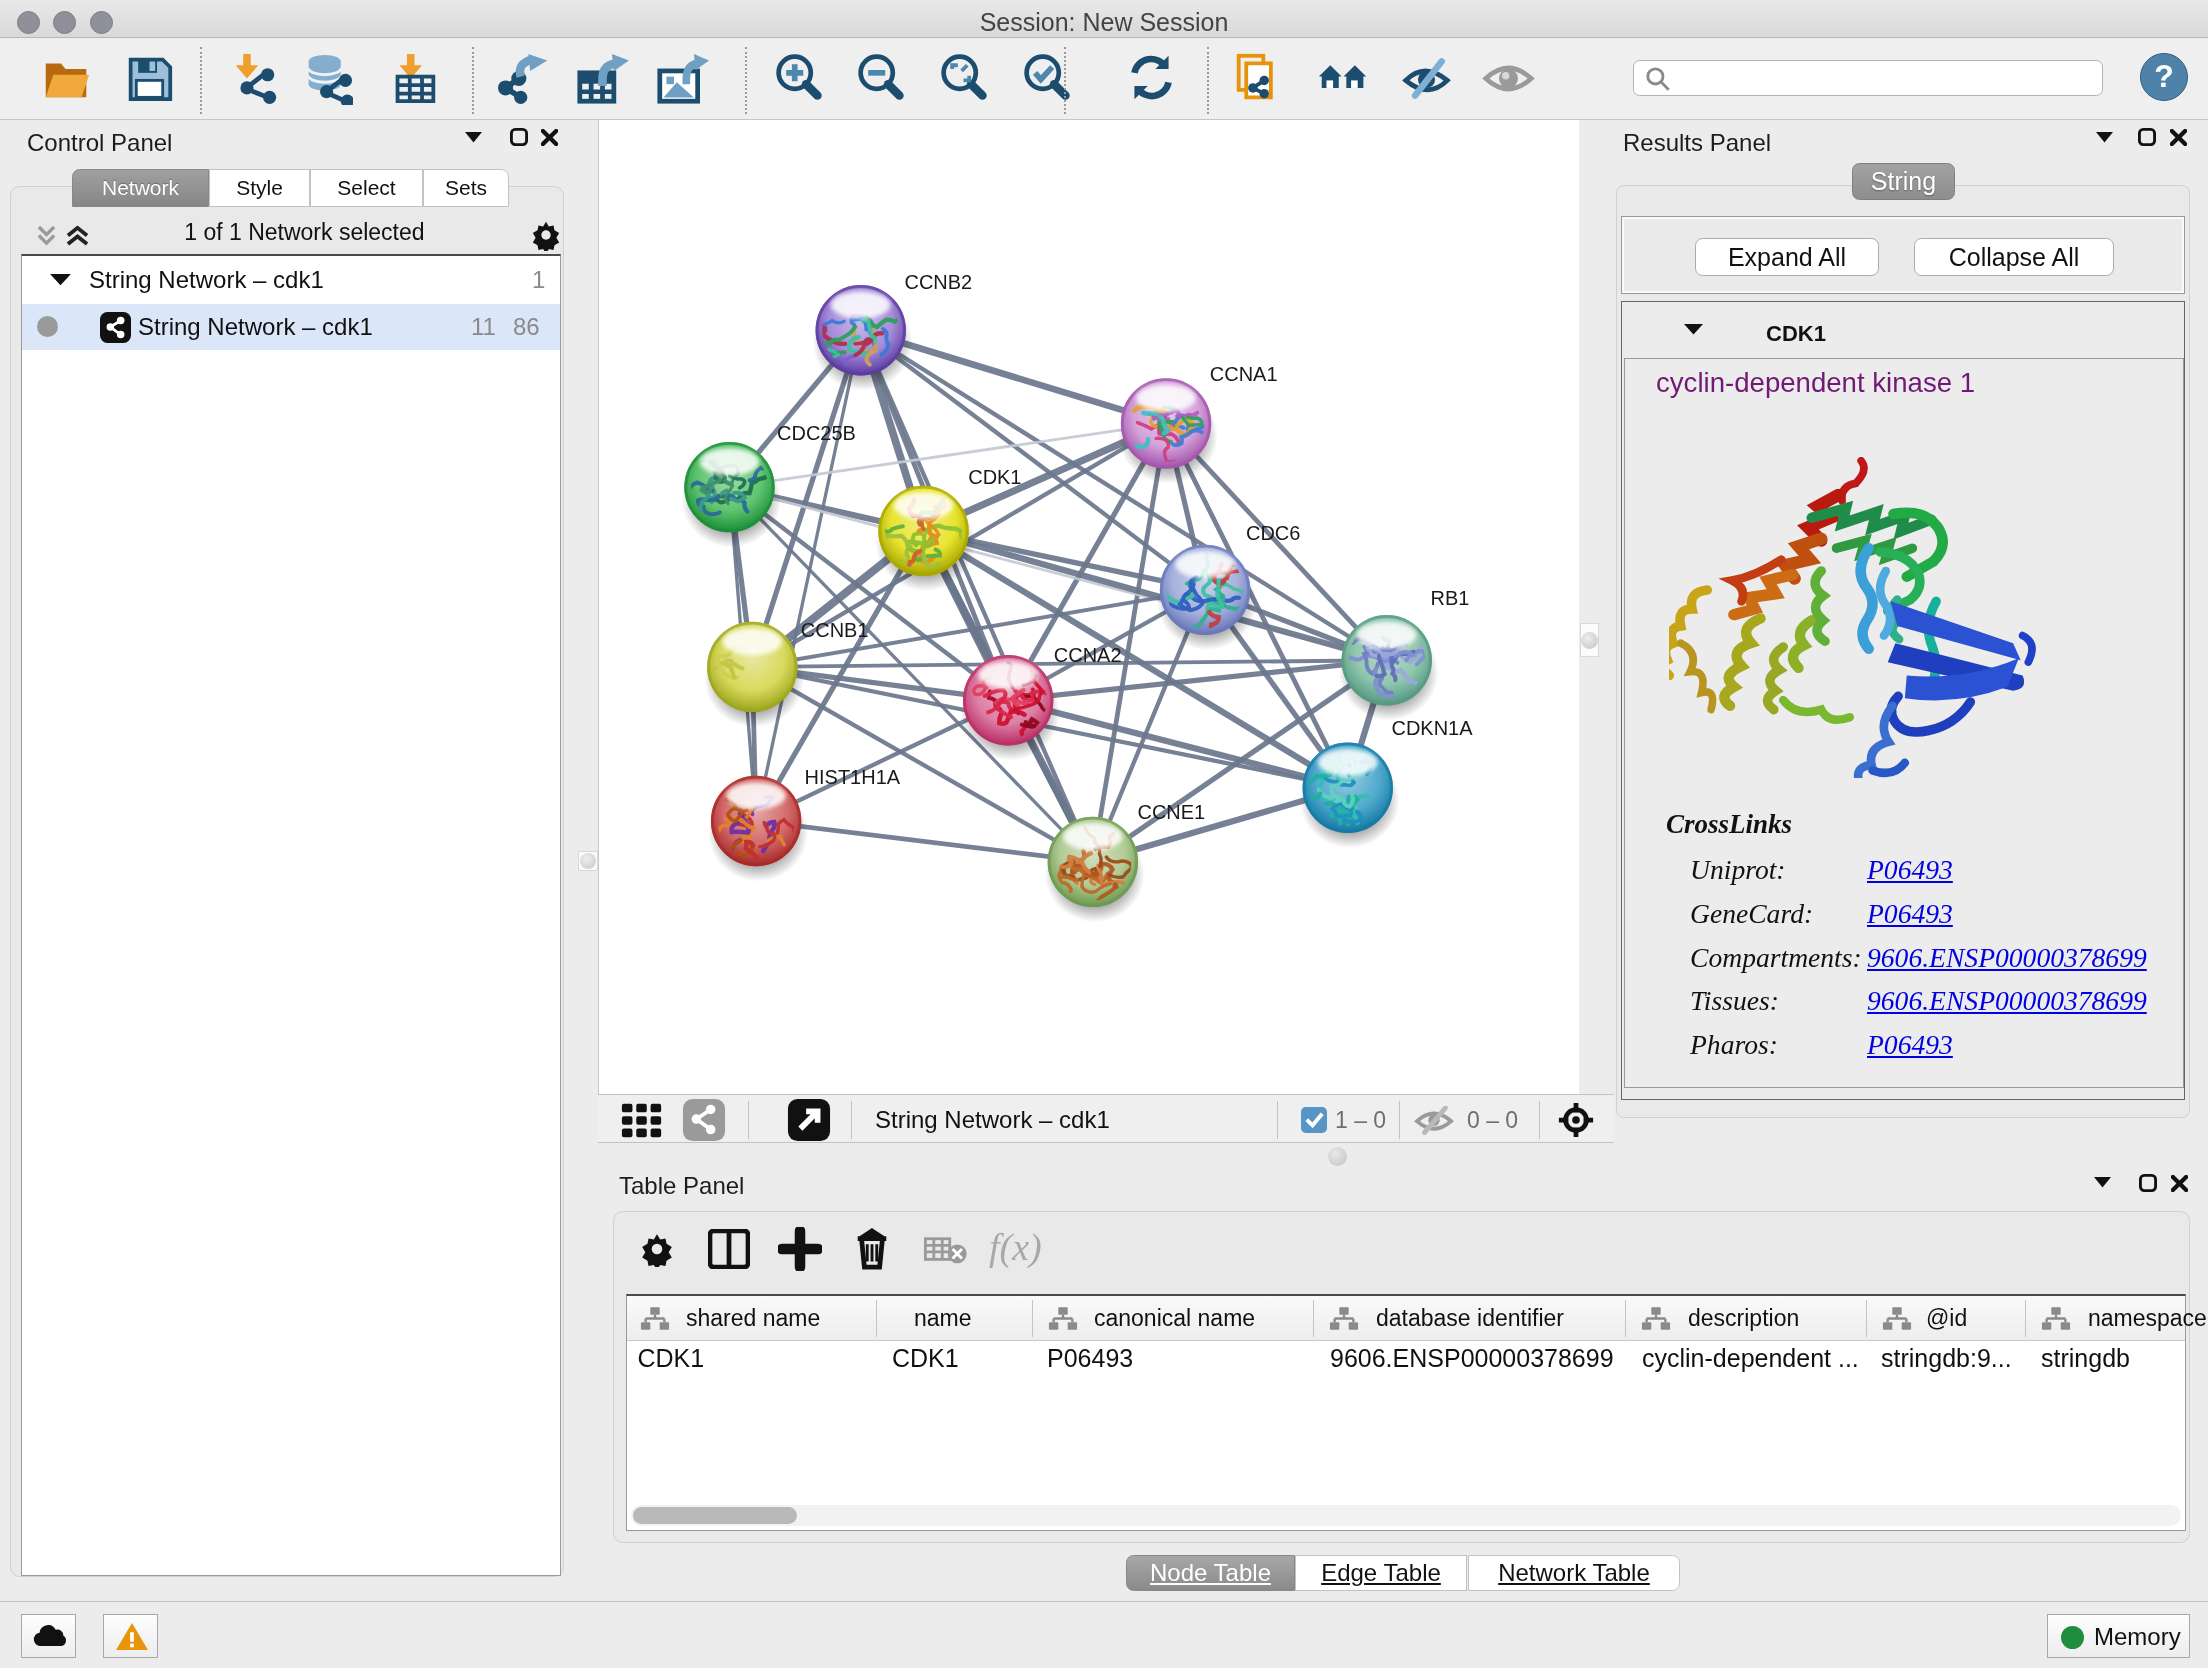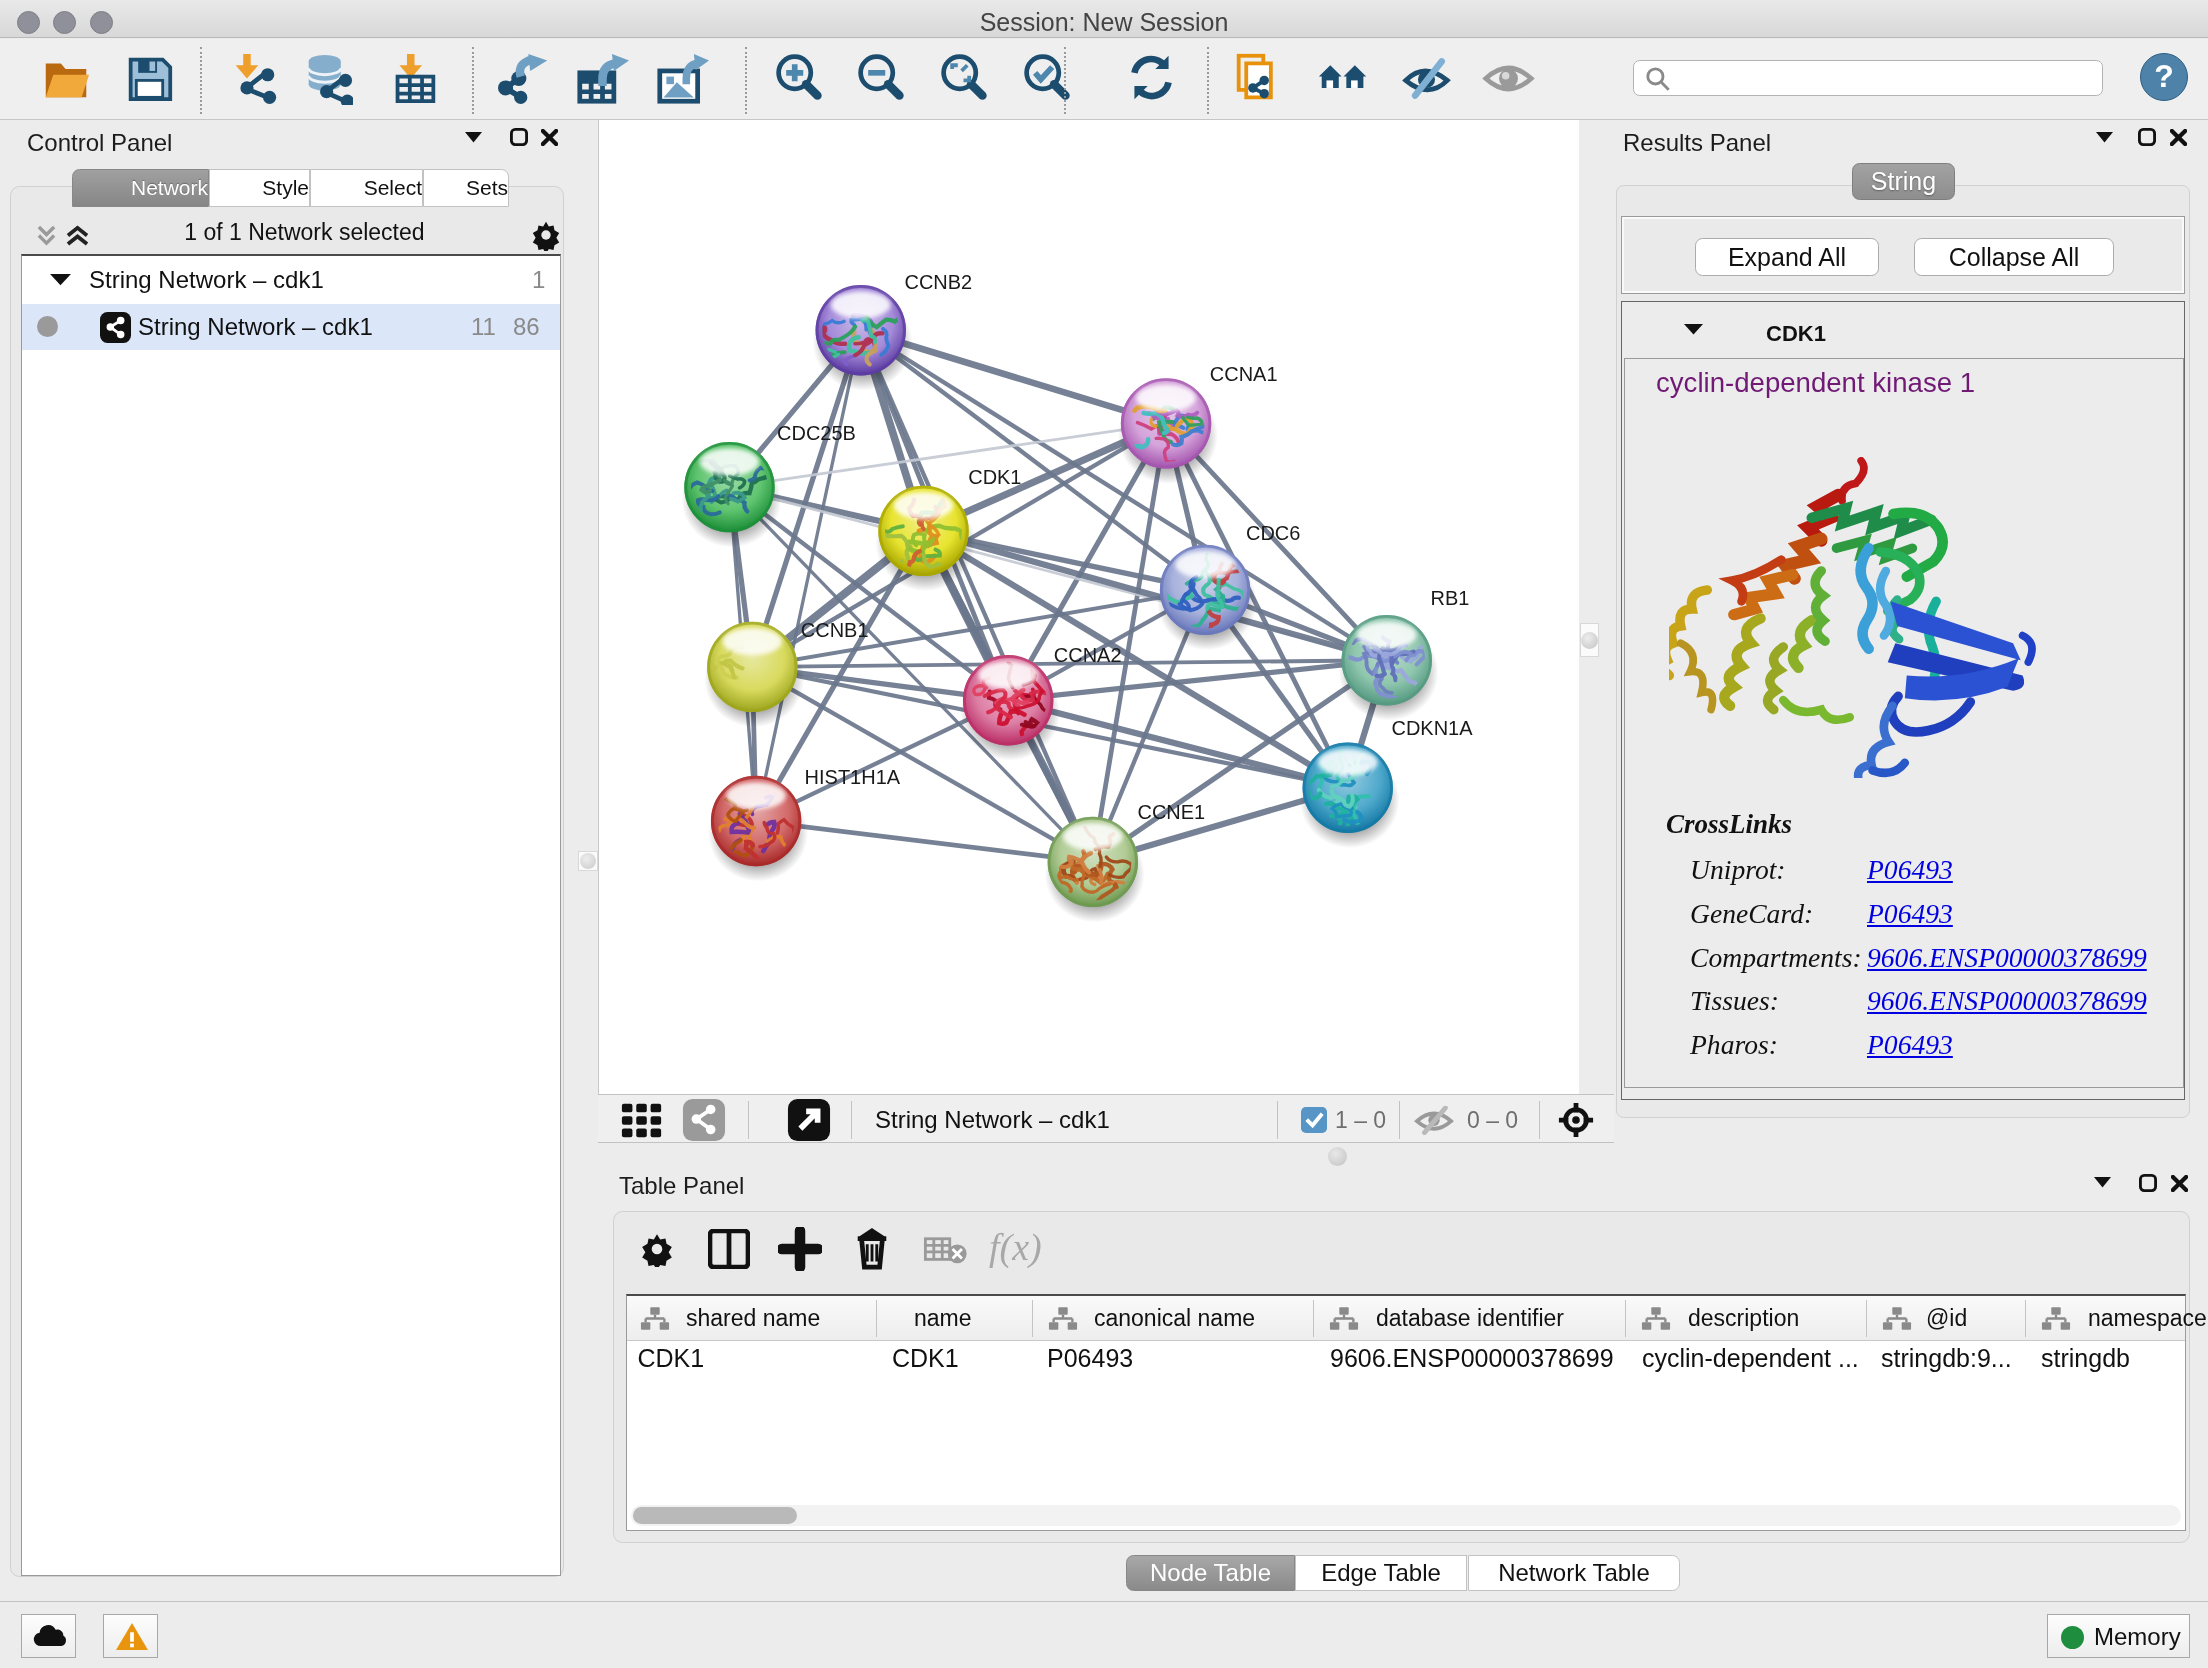--- a/index.html
+++ b/index.html
@@ -25,21 +25,21 @@
   border-radius:50%; background:#4e82a8; border:1.9px solid #2e5f84; color:#fff;
   font-size:32px; font-weight:bold; text-align:center; line-height:44px; }
 
 .ph-title { font-size:24px; color:#1c1c1c; }
 .pb { position:absolute; }
 .roundbox { position:absolute; background:#e9e9e9; border:1px solid #d0d0d0; border-radius:9.5px; }
 
 #cp-title { left:27px; top:129px; }
 #cp-tabs { position:absolute; left:72px; top:169px; height:38px; display:flex; }
 .tab { height:38px; border:1px solid #c2c2c2; background:#fff; color:#111;
-  font-size:21px; text-align:right; line-height:36px; }
+  font-size:21px; text-align:center; line-height:36px; }
 .tab.last { border-radius:0 7.6px 0 0; }
 .tab.sel { background:linear-gradient(#a0a0a0,#868686); color:#fff; border-color:#888;
   text-shadow:0 -1px 1px rgba(0,0,0,0.3); border-radius:7.6px 0 0 0;}
 #cp-box { left:9.5px; top:186px; width:554px; height:1391px; }
 #cp-bar { position:absolute; left:11.4px; top:211px; width:550px; height:43px; }
 #cp-bar .txt { position:absolute; left:18px; width:100%; text-align:center; top:7.6px;
   font-size:23px; color:#111; }
 #cp-tree { position:absolute; left:21px; top:254px; width:540px; height:1322px;
   background:#fff; border:1px solid #9a9a9a; border-top:2.9px solid #4a4a4a; }
 .trow { position:absolute; left:0; width:100%; height:46px; font-size:24px; color:#111; }
@@ -75,21 +75,21 @@
 #thead { position:absolute; left:0; top:0; width:100%; height:45px;
   background:linear-gradient(#fafafa,#ededed); border-bottom:1px solid #c9c9c9; }
 .th { position:absolute; top:0; height:45px; font-size:23px; color:#111; }
 .thsep { position:absolute; top:3.8px; height:37px; border-left:1px solid #c4c4c4; }
 .hicon { position:absolute; top:9.5px; }
 .td { position:absolute; top:48px; font-size:25px; color:#111; }
 #hscroll { position:absolute; left:3.8px; bottom:3.8px; width:1550px; height:21px; background:#f2f2f2; border-radius:10.5px;}
 #hthumb { position:absolute; left:1.9px; top:1.9px; width:164px; height:17px; background:#b9b9b9; border-radius:8.6px; }
 
 .btab { position:absolute; top:1555px; height:36px; background:#fff; border:1px solid #c2c2c2;
-  font-size:24px; color:#111; text-align:center; line-height:34px; }
+  font-size:24px; color:#111; text-align:center; line-height:34px;text-decoration:underline; }
 .btab.sel { background:linear-gradient(#a8a8a8,#8a8a8a); color:#fff; border-color:#888; }
 
 #statusline { left:0; top:1601px; width:2208px; height:0; border-top:1px solid #c2c2c2; }
 .sbtn { position:absolute; top:1614px; height:44px; background:linear-gradient(#fdfdfd,#ededed);
   border:1px solid #a8a8a8; }
 </style>
 </head>
 <body>
 <div id="titlebar" class="abs">
   <div class="tl" style="left:17px;"></div>

